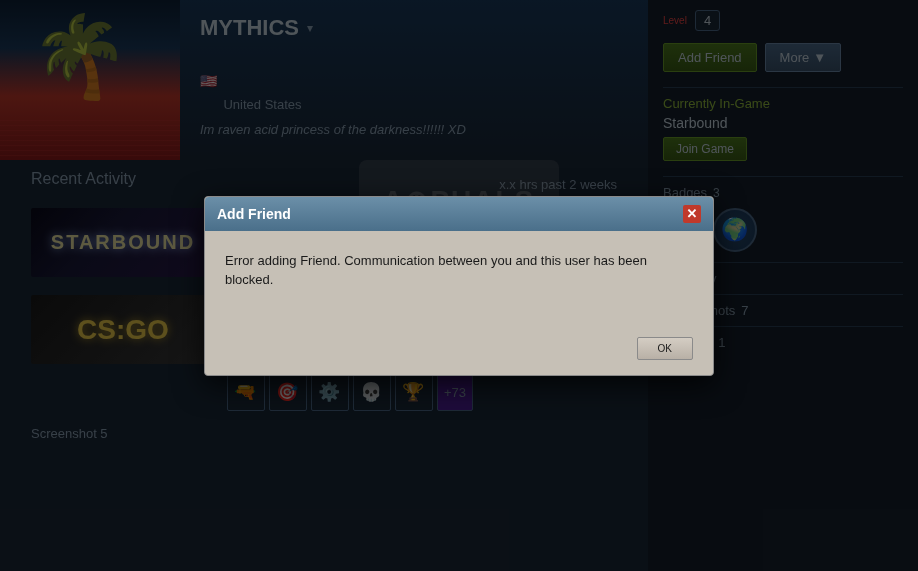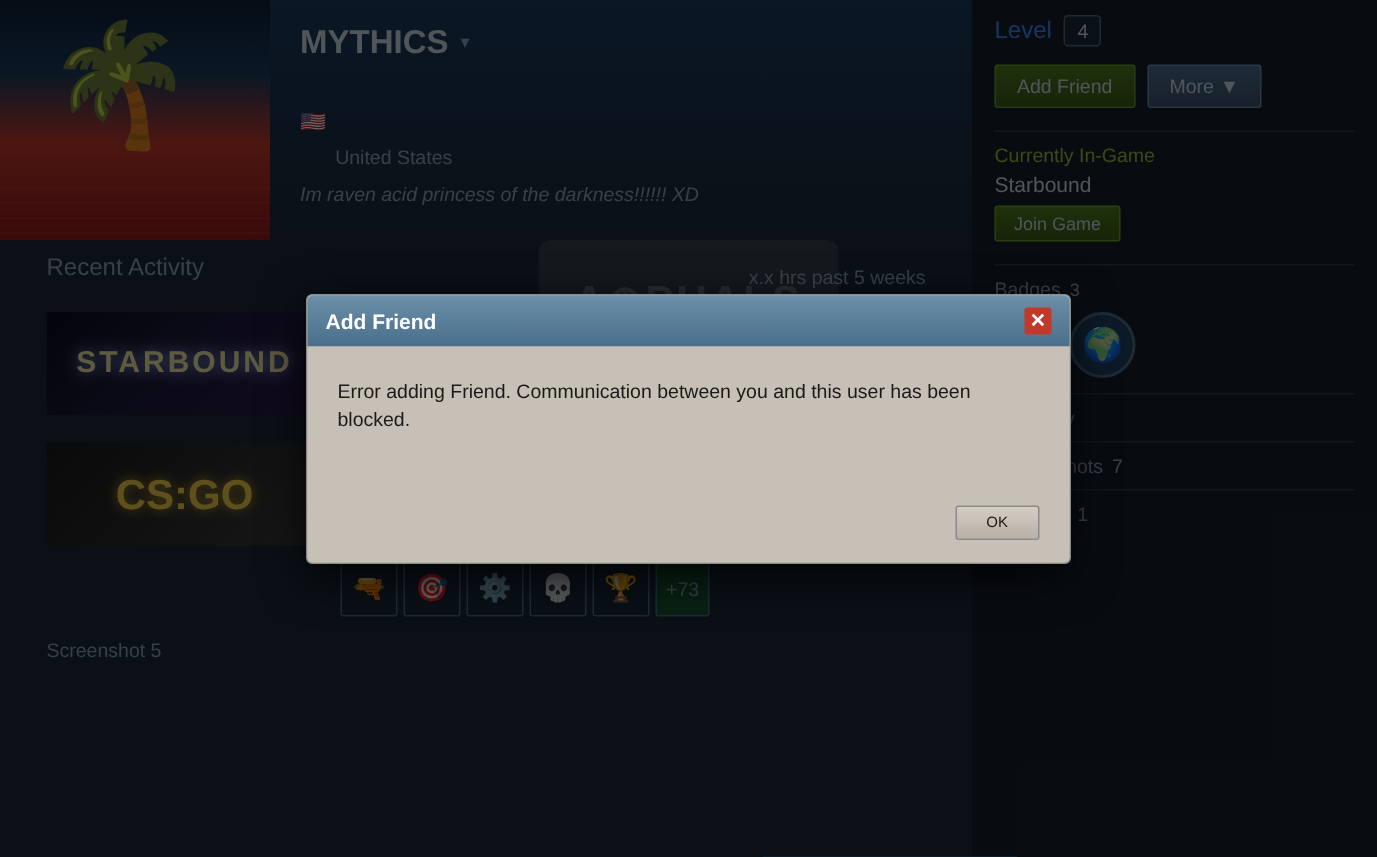--- a/index.html
+++ b/index.html
@@ -114,22 +114,22 @@
       background: #16202c;
       padding: 10px 15px;
     }
     .level-row {
       display: flex;
       align-items: center;
       gap: 8px;
       margin-bottom: 12px;
     }
     .level-label {
-      font-size: 16px;
-      color: #3b82f6;
+      font-size: 10px;
+      color: #ef4444;
     }
     .level-badge {
       background: #1b2838;
       border: 1px solid #4b6a8a;
       border-radius: 3px;
       padding: 2px 8px;
       font-size: 13px;
       color: #c6d4df;
     }
     .action-buttons {
@@ -320,21 +320,21 @@
       width: 38px;
       height: 38px;
       border-radius: 2px;
       border: 1px solid #4b6a8a;
       display: flex;
       align-items: center;
       justify-content: center;
       font-size: 18px;
     }
     .ach-count {
-      background: #14532d;
+      background: #4c1d95;
       border: 1px solid #4b6a8a;
       border-radius: 2px;
       padding: 2px 6px;
       font-size: 13px;
       color: #8ba0b3;
       display: flex;
       align-items: center;
       justify-content: center;
     }
     .game-stats {
@@ -522,21 +522,21 @@
 
     <div class="sidebar-label">
       <span>Reviews</span>
       <span>1</span>
     </div>
   </div>
 
   <div class="main-content">
     <div style="display:flex; justify-content:space-between; align-items:center; margin-bottom:10px;">
       <span class="recent-activity-title">Recent Activity</span>
-      <span style="font-size:13px; color:#8ba0b3;">x.x hrs past 5 weeks</span>
+      <span style="font-size:13px; color:#8ba0b3;">x.x hrs past 2 weeks</span>
     </div>
 
     <div class="game-entry">
       <div class="game-thumb">
         <div class="starbound-thumb">
           <span class="starbound-logo">STARBOUND</span>
         </div>
       </div>
       <div class="game-info">
         <div class="game-name">Starbound</div>

